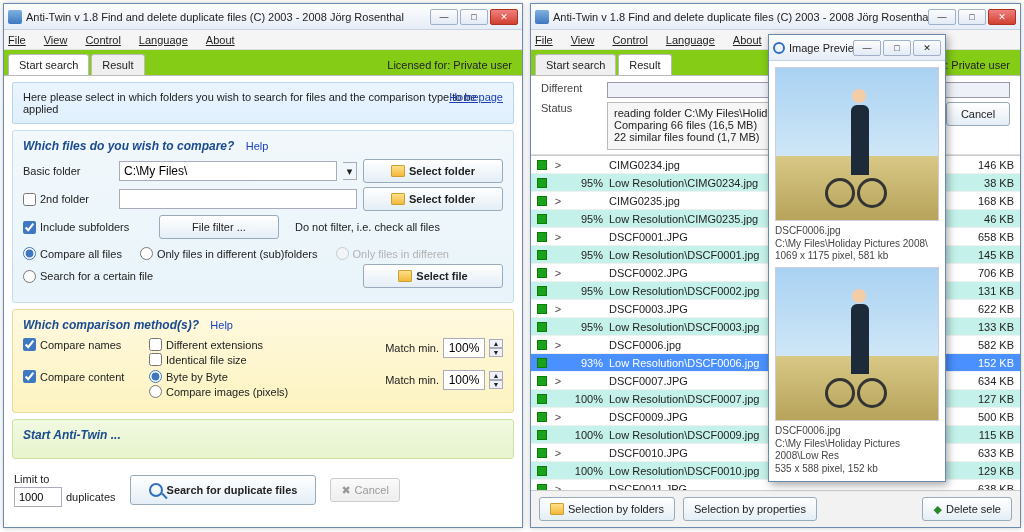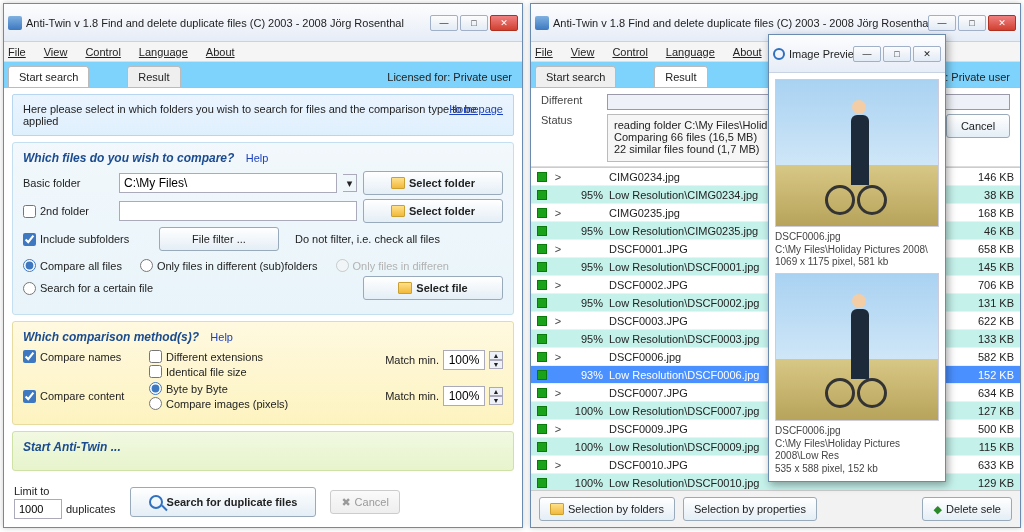--- a/index.html
+++ b/index.html
@@ -1,30 +1,30 @@
 <!DOCTYPE html>
 <html><head>
 <meta charset="utf-8">
 <style>
 * { box-sizing: border-box; margin: 0; padding: 0; }
 body { font-family: Tahoma, Arial, sans-serif; font-size: 11px; background: #fff; width: 1024px; height: 532px; overflow: hidden; position: relative; color: #222; }
 
 .window { position: absolute; border: 1px solid #6a8ab0; background: #f0f0f0; display: flex; flex-direction: column; box-shadow: 0 0 6px rgba(0,0,0,.2); }
-.titlebar { height: 38px; background: linear-gradient(#fdfdfe,#e6edf7); display: flex; align-items: center; padding: 12px 4px; border-bottom: 1px solid #c7d3e3; font-size: 11px; }
+.titlebar { height: 26px; background: linear-gradient(#fdfdfe,#e6edf7); display: flex; align-items: center; padding: 12px 4px; border-bottom: 1px solid #c7d3e3; font-size: 11px; }
 .titlebar .icon { width: 14px; height: 14px; margin-right: 4px; background: linear-gradient(#7fb1e0,#3d78c0); border-radius: 2px; }
 .titlebar .title { flex: 1; white-space: nowrap; overflow: hidden; }
 .titlebar .ctrls { display: flex; gap: 2px; }
 .titlebar .ctrls span { display: inline-flex; width: 28px; height: 16px; border: 1px solid #a0b0c8; border-radius: 2px; align-items: center; justify-content: center; font-size: 9px; background: linear-gradient(#fcfcfd,#e3ebf6); cursor: default; }
 .titlebar .ctrls span.close { background: linear-gradient(#f08080,#d04030); color:#fff; border-color:#b03020; }
 
 .menubar { height: 20px; background: #f5f5f5; display: flex; align-items: center; padding: 0 4px; gap: 18px; border-bottom: 1px solid #ddd; }
 .menubar span { cursor: default; }
 .menubar span u { text-decoration: underline; }
 
-.tabs { display: flex; align-items: flex-end; height: 26px; padding: 4px 4px 0 4px; background: #7dd3fc; border-bottom: 1px solid #bbb; gap: 36px; }
+.tabs { display: flex; align-items: flex-end; height: 26px; padding: 4px 4px 0 4px; background: #84cc16; border-bottom: 1px solid #bbb; }
 .tab { padding: 4px 10px; border: 1px solid #bbb; border-bottom: none; margin-right: 2px; background: #efefef; border-radius: 3px 3px 0 0; cursor: default; font-size: 11px; }
 .tab.active { background: #fff; }
 .tabs .rightinfo { margin-left: auto; margin-right: 6px; font-size: 11px; align-self: center; }
 
 .tabbody { background: #fff; flex: 1; overflow: hidden; position: relative; }
 
 
 .leftbody { padding: 6px 8px; display: flex; flex-direction: column; gap: 6px; height: 100%; }
 
 .introbox { background: linear-gradient(#eaf4ff,#dff0fd); border: 1px solid #b8d6f0; padding: 8px 10px; border-radius: 2px; position: relative; }
@@ -231,21 +231,21 @@
         <span class="matchblock">
           <span>Match min.</span>
           <input type="text" style="width: 42px; height: 20px; border: 1px solid rgb(170, 170, 187); text-align: center;" value="100%">
           <span class="spinner">
                 <span>▲</span>
                 <span>▼</span>
               </span>
         </span>
       </div>
 
-      <div class="row" style="align-items:center;">
+      <div class="row" style="align-items:flex-start;">
         <span class="checkholder" style="width:120px;">
               <input type="checkbox" checked="" style="">
               <span>Compare content</span>
             </span>
         <span style="display:flex; flex-direction:column; gap:2px;">
           <span class="radioholder">
                 <input type="radio" name="cnt" checked="" style="">
                 <span>Byte by Byte</span>
               </span>
           <span class="radioholder">

